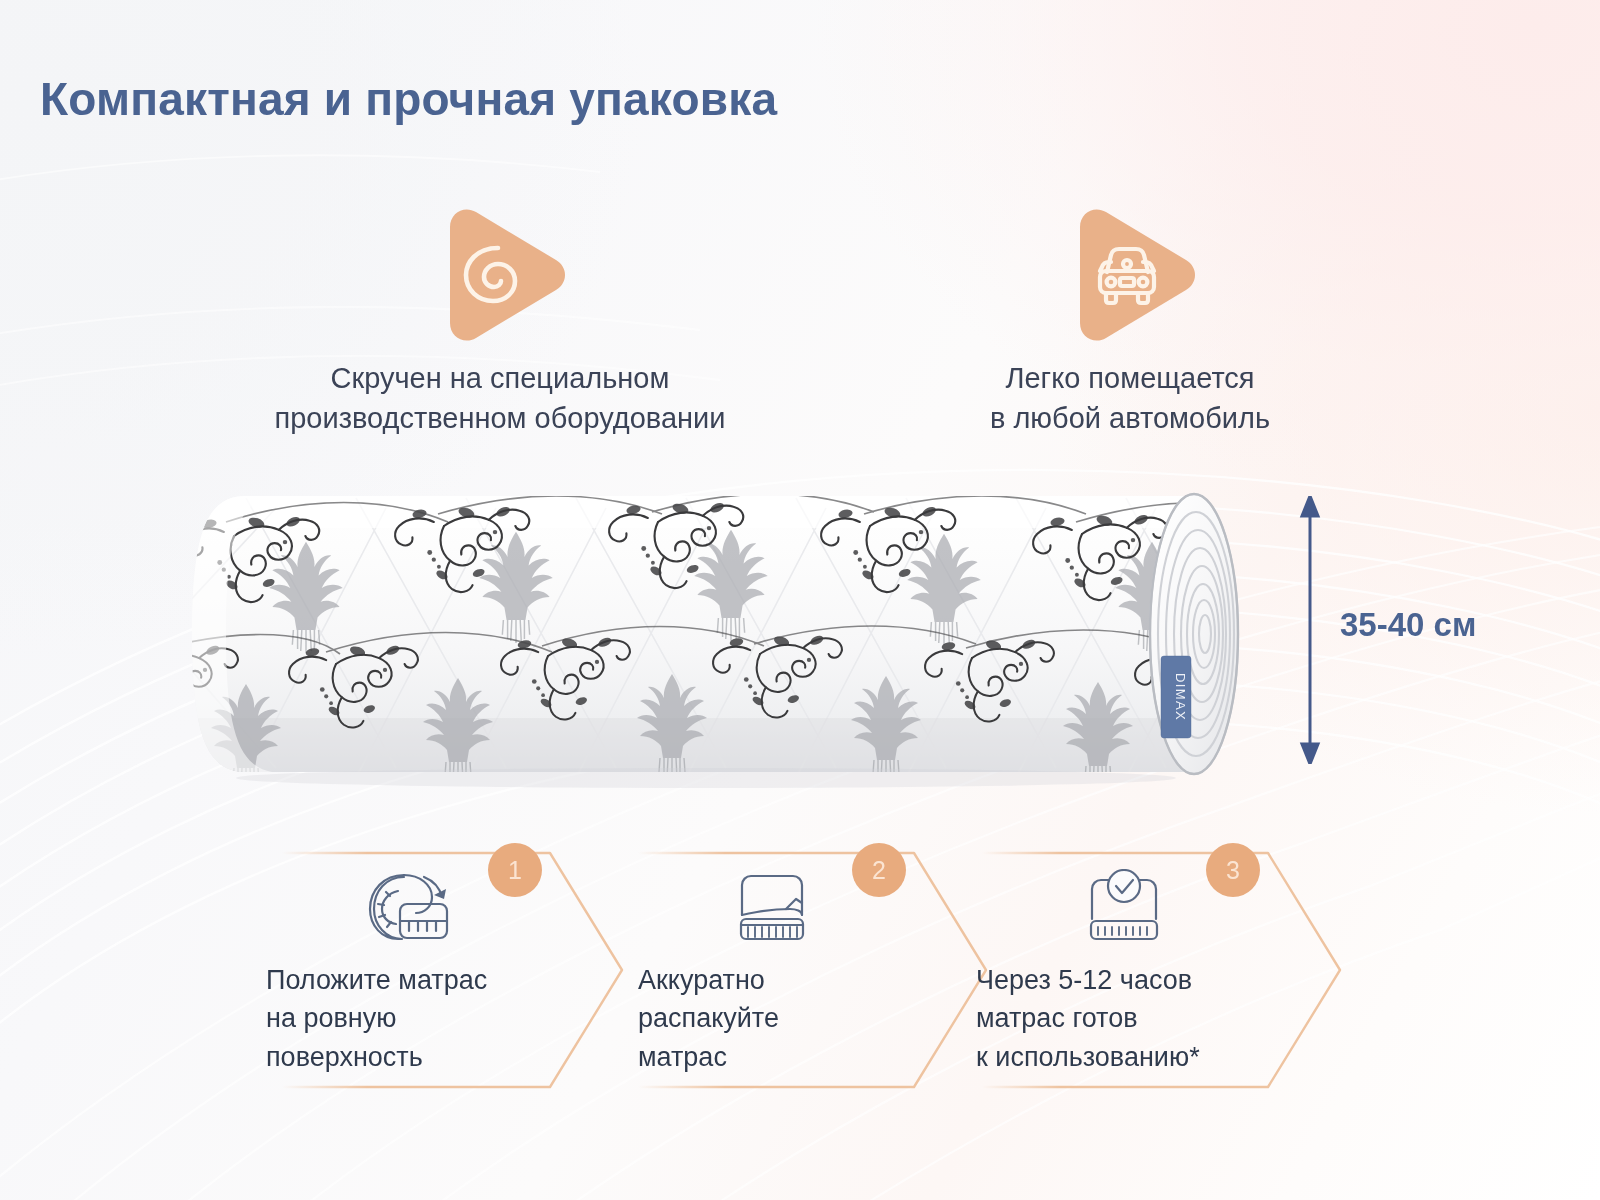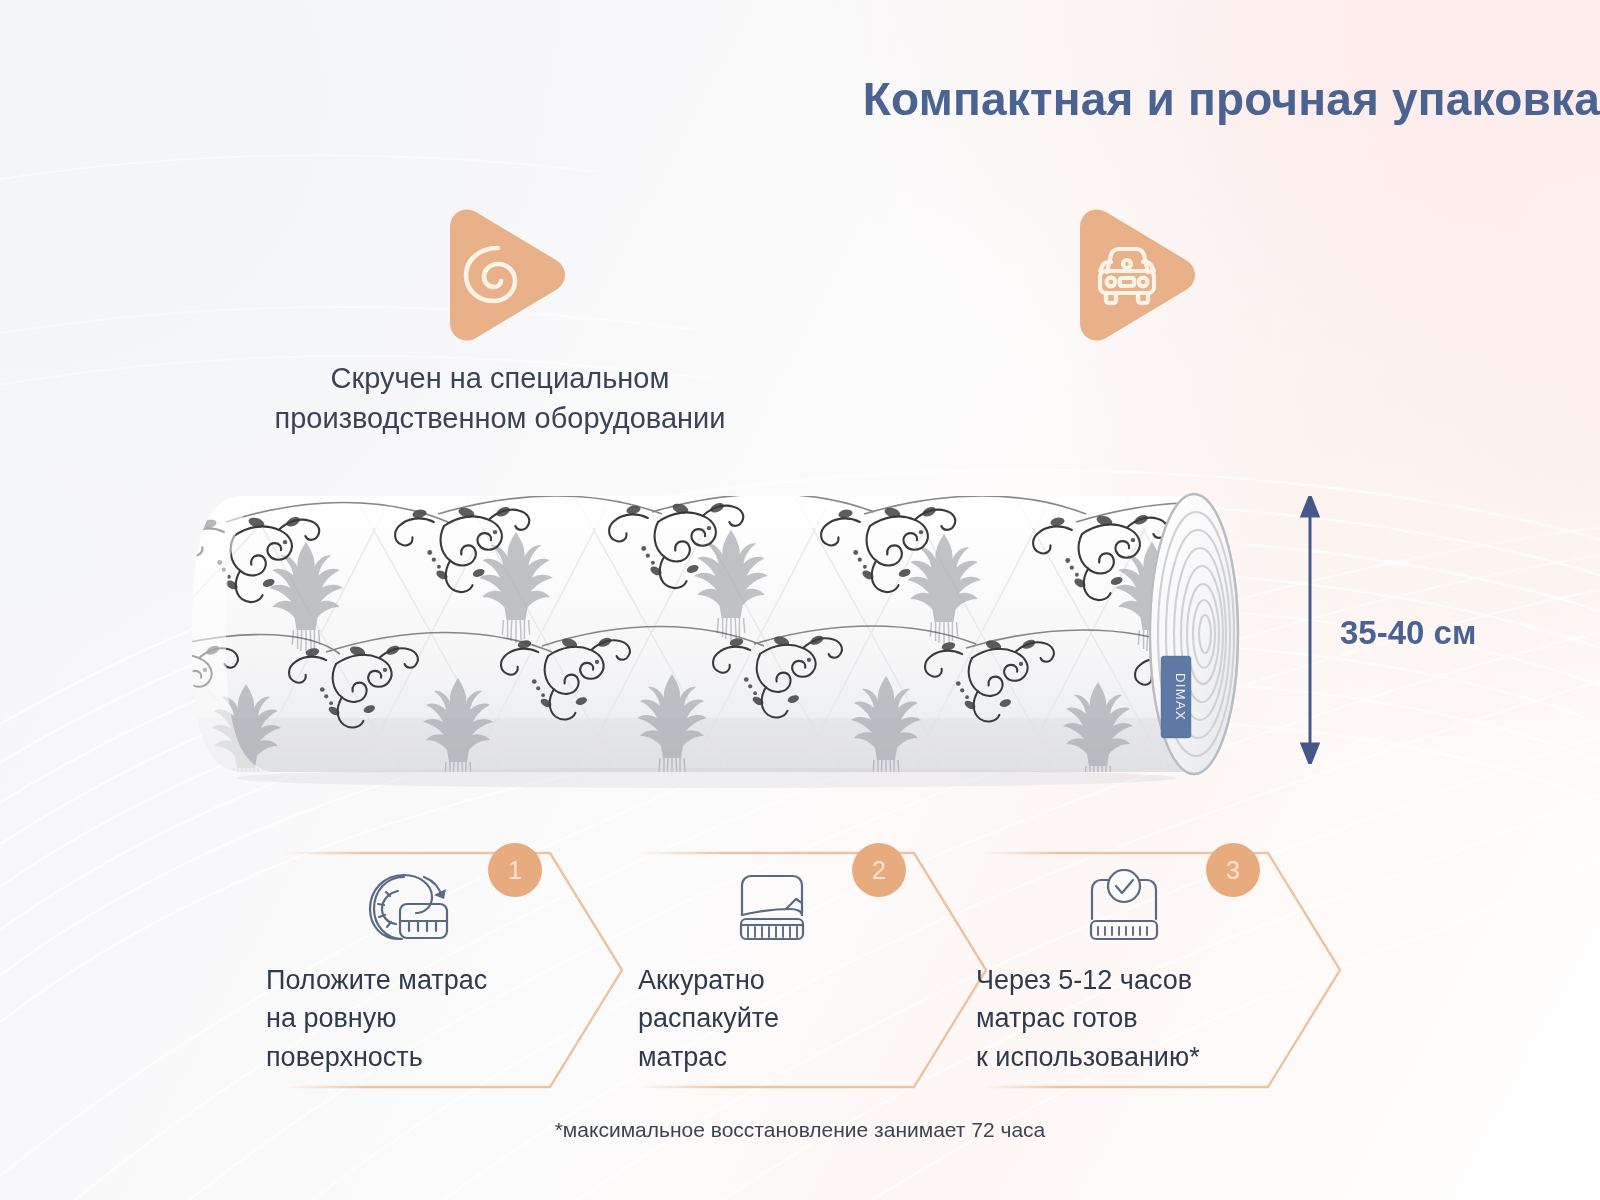--- a/index.html
+++ b/index.html
@@ -16,22 +16,22 @@
       radial-gradient(ellipse 900px 620px at 96% 2%, #fdeceb 0%, rgba(253,236,235,0.75) 32%, rgba(253,240,239,0.35) 58%, rgba(251,251,252,0) 80%),
       radial-gradient(ellipse 700px 520px at 100% 34%, #fdf0ec 0%, rgba(253,240,236,0.45) 45%, rgba(251,251,252,0) 78%),
       radial-gradient(ellipse 760px 700px at 2% 8%, #f4f5f7 0%, rgba(244,245,247,0.6) 45%, rgba(251,251,252,0) 80%),
       linear-gradient(118deg,#f5f6f8 0%,#f8f8fa 26%,#fcfbfb 52%,#fdf7f5 70%,#fefcfb 86%,#ffffff 100%);
   }
   .bg-waves{position:absolute;inset:0;}
   .bg-waves svg{width:100%;height:100%;display:block;}
 
   
   .title{
-    position:absolute;left:0;right:0;top:72px;text-align:right;
-    font-size:46px;font-weight:bold;color:#4a6391;letter-spacing:.2px;
+    position:absolute;left:0;right:0;top:72px;text-align:left;
+    font-size:46px;font-weight:bold;color:#4a6391;letter-spacing:.2px;padding-left:40px;
   }
 
   
   .feature{position:absolute;text-align:center;}
   .feat-1{left:180px;top:200px;width:640px;}
   .feat-2{left:830px;top:200px;width:600px;}
   .tri-wrap{height:150px;display:flex;align-items:center;justify-content:center;position:relative;}
   .tri{position:relative;width:148px;height:140px;}
   .tri svg{position:absolute;inset:0;width:100%;height:100%;}
   .feat-text{
@@ -42,21 +42,20 @@
   
   .roll{position:absolute;left:186px;top:478px;width:1066px;height:312px;}
   .roll svg{width:100%;height:100%;display:block;}
 
   
   .dim{position:absolute;left:1290px;top:496px;width:40px;height:268px;}
   .dim svg{width:100%;height:100%;display:block;}
   .dim-label{
     position:absolute;left:1340px;top:606px;font-size:33px;font-weight:bold;color:#4a6391;
     white-space:nowrap;
-    margin-top:8px;
   }
 
   
   .steps{position:absolute;left:282px;top:845px;width:1060px;height:250px;}
   .step{position:absolute;top:0;width:372px;height:250px;}
   .s1{left:0;}
   .s2{left:356px;}
   .s3{left:700px;}
   .step-shape{position:absolute;inset:0;}
   .step-shape svg{width:100%;height:100%;display:block;}
@@ -160,20 +159,22 @@
             <path d="M50,88 L50,95 C50,97 51,98 53,98 L57,98 C59,98 60,97 60,95 L60,88"></path>
             <path d="M82,88 L82,95 C82,97 83,98 85,98 L89,98 C91,98 92,97 92,95 L92,88"></path>
             <circle cx="55" cy="77" r="4.4"></circle>
             <circle cx="87" cy="77" r="4.4"></circle>
             <rect x="64" y="73" width="14" height="8" rx="2"></rect>
             <circle cx="71" cy="59" r="4"></circle>
           </g>
         </svg>
       </div>
     </div>
+    <div class="feat-text">Легко помещается
+в любой автомобиль</div>
   </div>
 
   <div class="roll">
     <svg viewBox="0 0 1066 312" xmlns="http://www.w3.org/2000/svg">
       <defs>
         <linearGradient id="bodyg" x1="0" y1="0" x2="0" y2="1">
           <stop offset="0" stop-color="#ffffff"></stop>
           <stop offset="0.18" stop-color="#fdfdfd"></stop>
           <stop offset="0.55" stop-color="#f7f7f8"></stop>
           <stop offset="0.82" stop-color="#eeeff1"></stop>
@@ -436,15 +437,14 @@
           </g>
         </svg>
       </div>
       <div class="step-text">Через 5-12 часов
 матрас готов
 к использованию*</div>
     </div>
 
   </div>
 
-  <div class="footnote">*максимальное восстановление занимает 72 часа</div>
 
 </div>
 
 </body></html>

